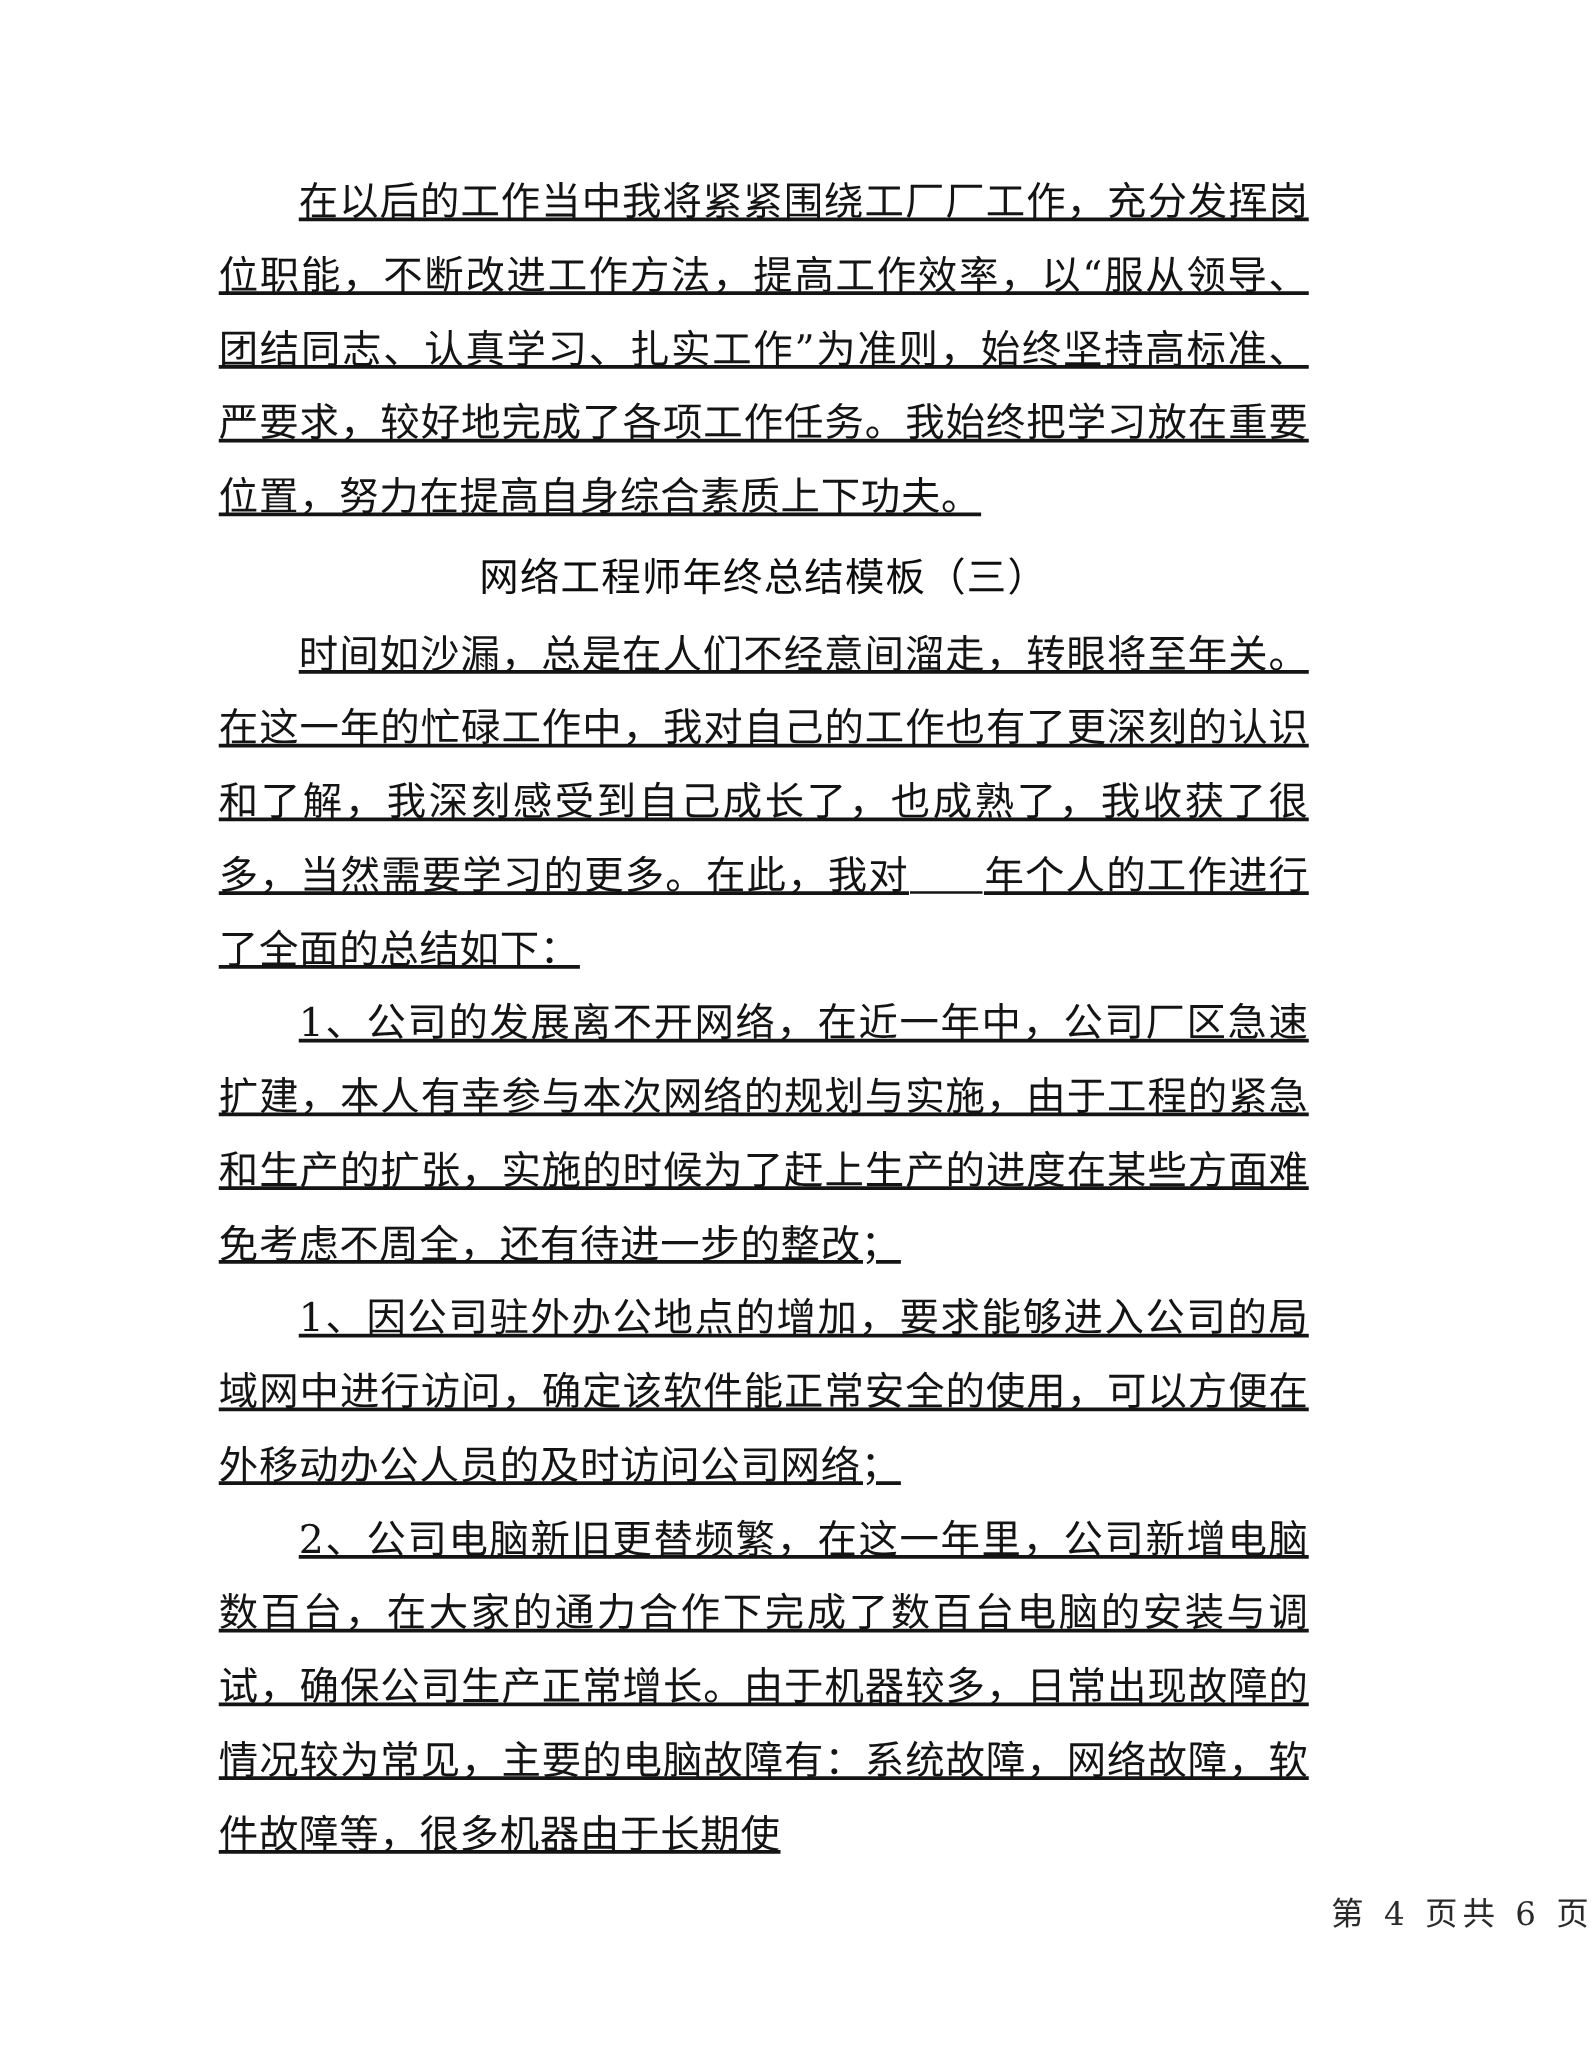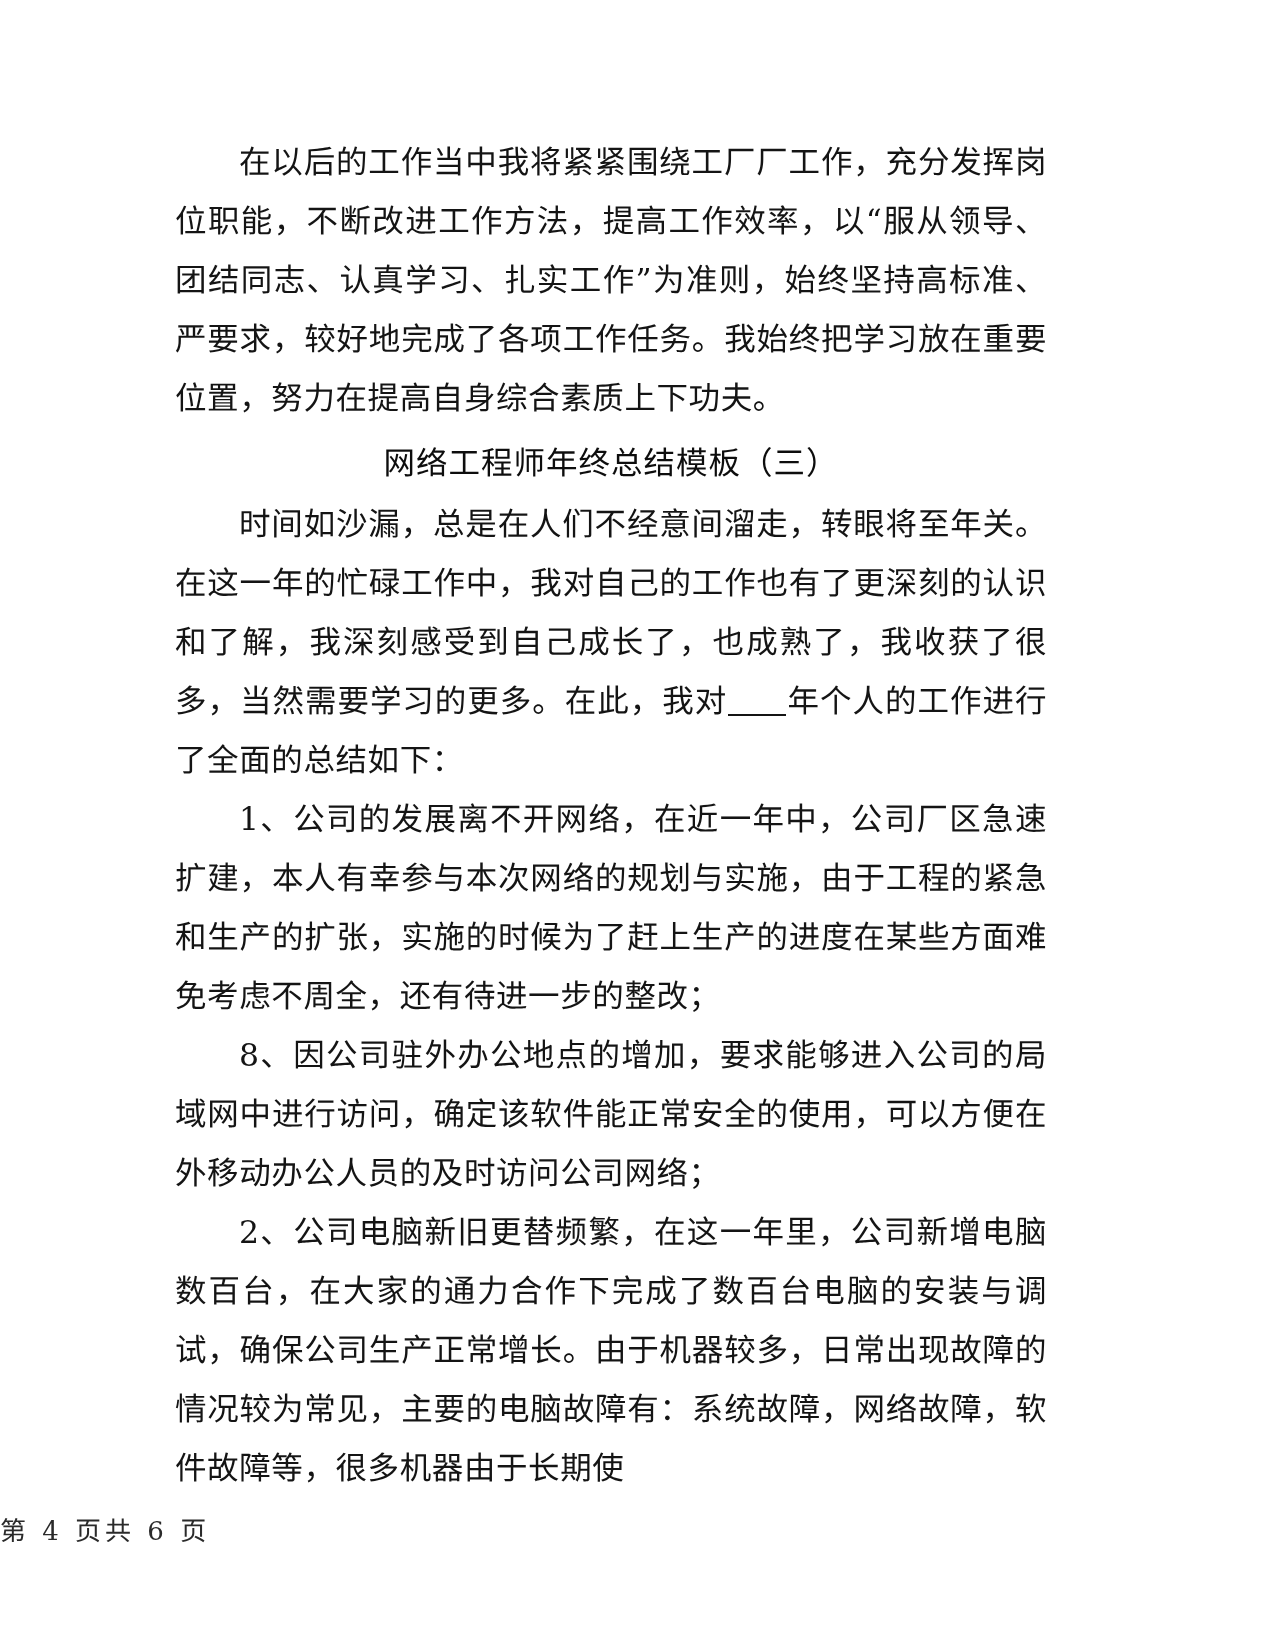--- a/index.html
+++ b/index.html
@@ -30,20 +30,21 @@
     line-height: 59px;
     letter-spacing: 0.6px;
     text-align: justify;
     text-justify: inter-character;
     text-align-last: left;
     word-break: break-all;
     color: #141414;
   }
   .para.indent {
     text-indent: 64px;
+    text-decoration: underline;
   }
   .section-title {
     font-size: 31.5px;
     line-height: 59px;
     font-weight: normal;
     text-align: center;
     letter-spacing: 1px;
     margin: 4px 0 2px 0;
     color: #0d0d0d;
     font-family: "DejaVu Serif", "Liberation Serif", serif;
@@ -54,21 +55,21 @@
     width: 58px;
     height: 26px;
     vertical-align: -4px;
     margin: 0 1px;
   }
   .footer {
     position: absolute;
     left: 0;
     right: 0;
     top: 1510px;
-    text-align: left;
+    text-align: right;
     font-size: 26px;
     letter-spacing: 4px;
     color: #2a2a2a;
     font-family: "DejaVu Serif", "Liberation Serif", serif;
   }
   .gap-sm { height: 2px; }
 </style>
 </head>
 <body>
 
@@ -79,21 +80,21 @@
     <p class="para indent">在以后的工作当中我将紧紧围绕工厂厂工作，充分发挥岗位职能，不断改进工作方法，提高工作效率，以“服从领导、团结同志、认真学习、扎实工作”为准则，始终坚持高标准、严要求，较好地完成了各项工作任务。我始终把学习放在重要位置，努力在提高自身综合素质上下功夫。</p>
 
     <div class="gap-sm"></div>
 
     <h2 class="section-title">网络工程师年终总结模板（三）</h2>
 
     <p class="para indent"><span>时间如沙漏，总是在人们不经意间溜走，转眼将至年关。在这一年的忙碌工作中，我对自己的工作也有了更深刻的认识和了解，我深刻感受到自己成长了，也成熟了，我收获了很多，当然需要学习的更多。在此，我对</span><span class="blank-fill"></span><span>年个人的工作进行了全面的总结如下：</span></p>
 
     <p class="para indent">1、公司的发展离不开网络，在近一年中，公司厂区急速扩建，本人有幸参与本次网络的规划与实施，由于工程的紧急和生产的扩张，实施的时候为了赶上生产的进度在某些方面难免考虑不周全，还有待进一步的整改；</p>
 
-    <p class="para indent">8、因公司驻外办公地点的增加，要求能够进入公司的局域网中进行访问，确定该软件能正常安全的使用，可以方便在外移动办公人员的及时访问公司网络；</p>
+    <p class="para indent">1、因公司驻外办公地点的增加，要求能够进入公司的局域网中进行访问，确定该软件能正常安全的使用，可以方便在外移动办公人员的及时访问公司网络；</p>
 
     <p class="para indent">2、公司电脑新旧更替频繁，在这一年里，公司新增电脑数百台，在大家的通力合作下完成了数百台电脑的安装与调试，确保公司生产正常增长。由于机器较多，日常出现故障的情况较为常见，主要的电脑故障有：系统故障，网络故障，软件故障等，很多机器由于长期使</p>
 
   </div>
 
   <div class="footer">第 4 页共 6 页</div>
 
 </div>
 
 </body></html>

